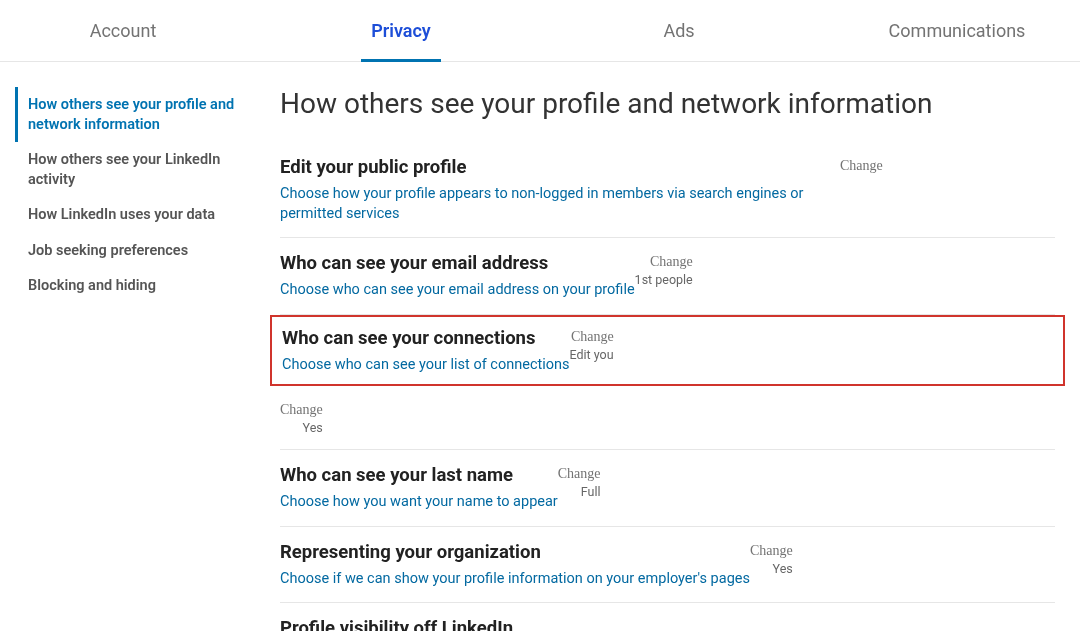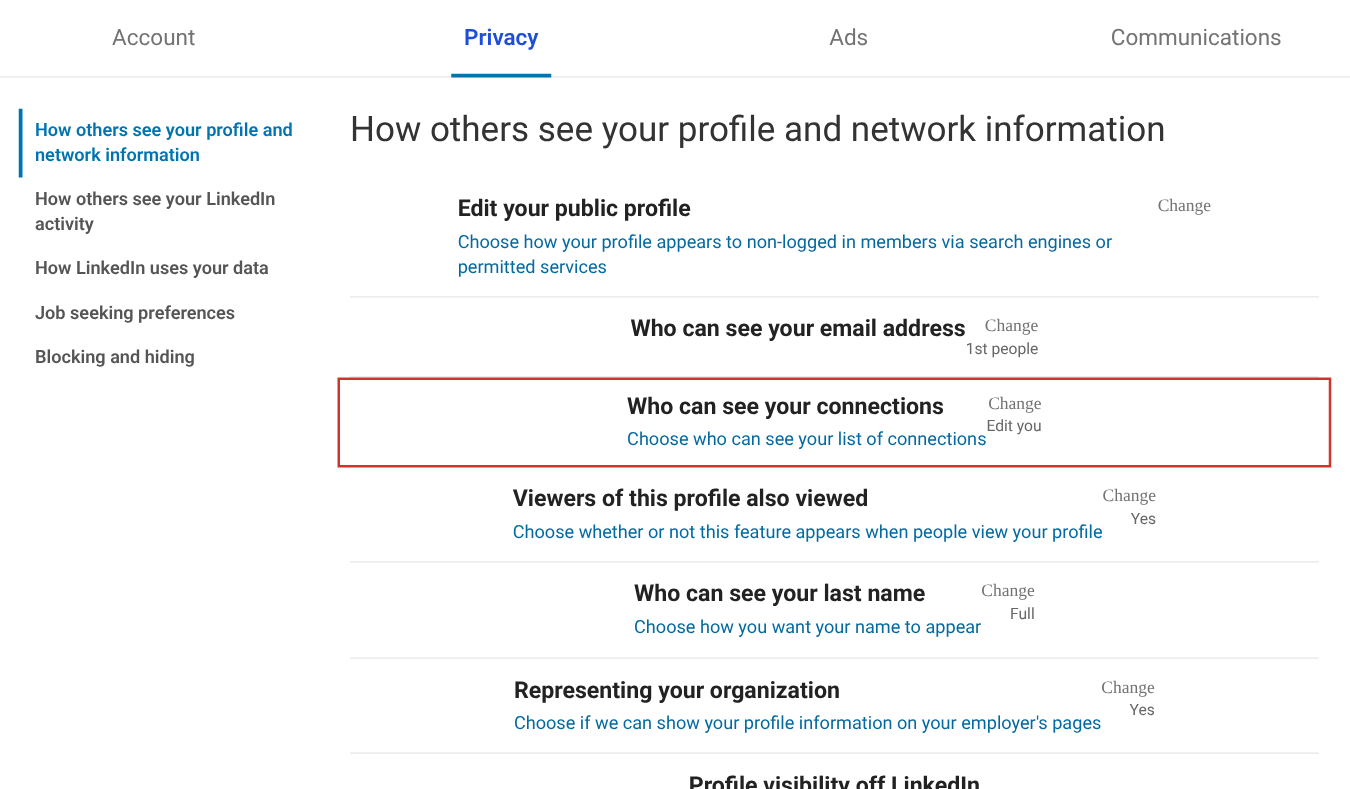--- a/index.html
+++ b/index.html
@@ -67,21 +67,21 @@
     padding-right: 25px;
   }
   .page-title {
     font-size: 28px;
     font-weight: 400;
     color: #333;
     margin-bottom: 22px;
   }
   .setting-row {
     display: flex;
-    justify-content: center;
+    justify-content: flex-start;
     align-items: flex-start;
     padding: 14px 0 14px 0;
     border-bottom: 1px solid #e6e6e6;
     position: relative;
   }
   .setting-row.highlight {
     border: 2px solid #d0342c;
     padding: 10px 8px 10px 8px;
     border-bottom: 2px solid #d0342c;
     margin-left: -10px;
@@ -151,43 +151,40 @@
         <div class="setting-desc">Choose how your profile appears to non-logged in members via search engines or permitted services</div>
       </div>
       <div class="setting-right">
         <span class="change-link">Change</span>
       </div>
     </div>
 
     <div class="setting-row">
       <div class="setting-left">
         <div class="setting-title">Who can see your email address</div>
+        <div class="setting-desc">Choose who can see your email address on your profile</div>
       </div>
       <div class="setting-right">
         <span class="change-link">Change</span>
         <span class="setting-value">1st people</span>
       </div>
     </div>
 
     <div class="setting-row highlight">
       <div class="setting-left">
         <div class="setting-title">Who can see your connections</div>
         <div class="setting-desc">Choose who can see your list of connections</div>
       </div>
       <div class="setting-right">
         <span class="change-link">Change</span>
         <span class="setting-value">Edit you</span>
       </div>
     </div>
 
     <div class="setting-row">
-      <div class="setting-left">
-        <div class="setting-title">Viewers of this profile also viewed</div>
-        <div class="setting-desc">Choose whether or not this feature appears when people view your profile</div>
-      </div>
       <div class="setting-right">
         <span class="change-link">Change</span>
         <span class="setting-value">Yes</span>
       </div>
     </div>
 
     <div class="setting-row">
       <div class="setting-left">
         <div class="setting-title">Who can see your last name</div>
         <div class="setting-desc">Choose how you want your name to appear</div>

